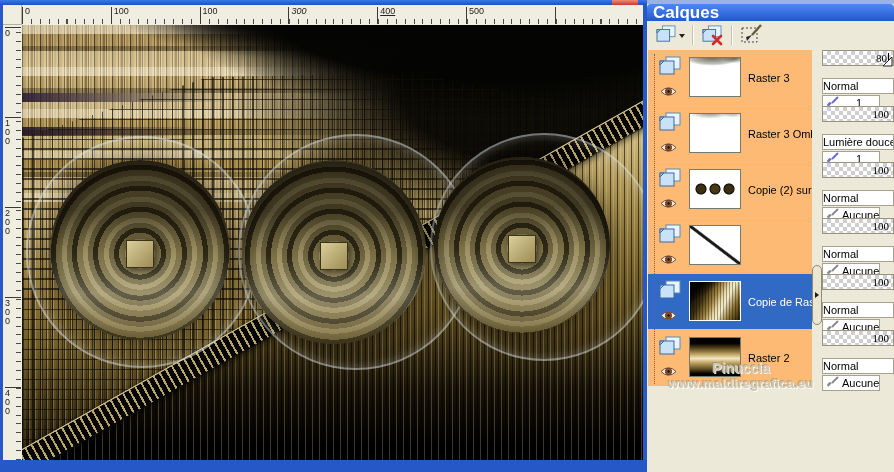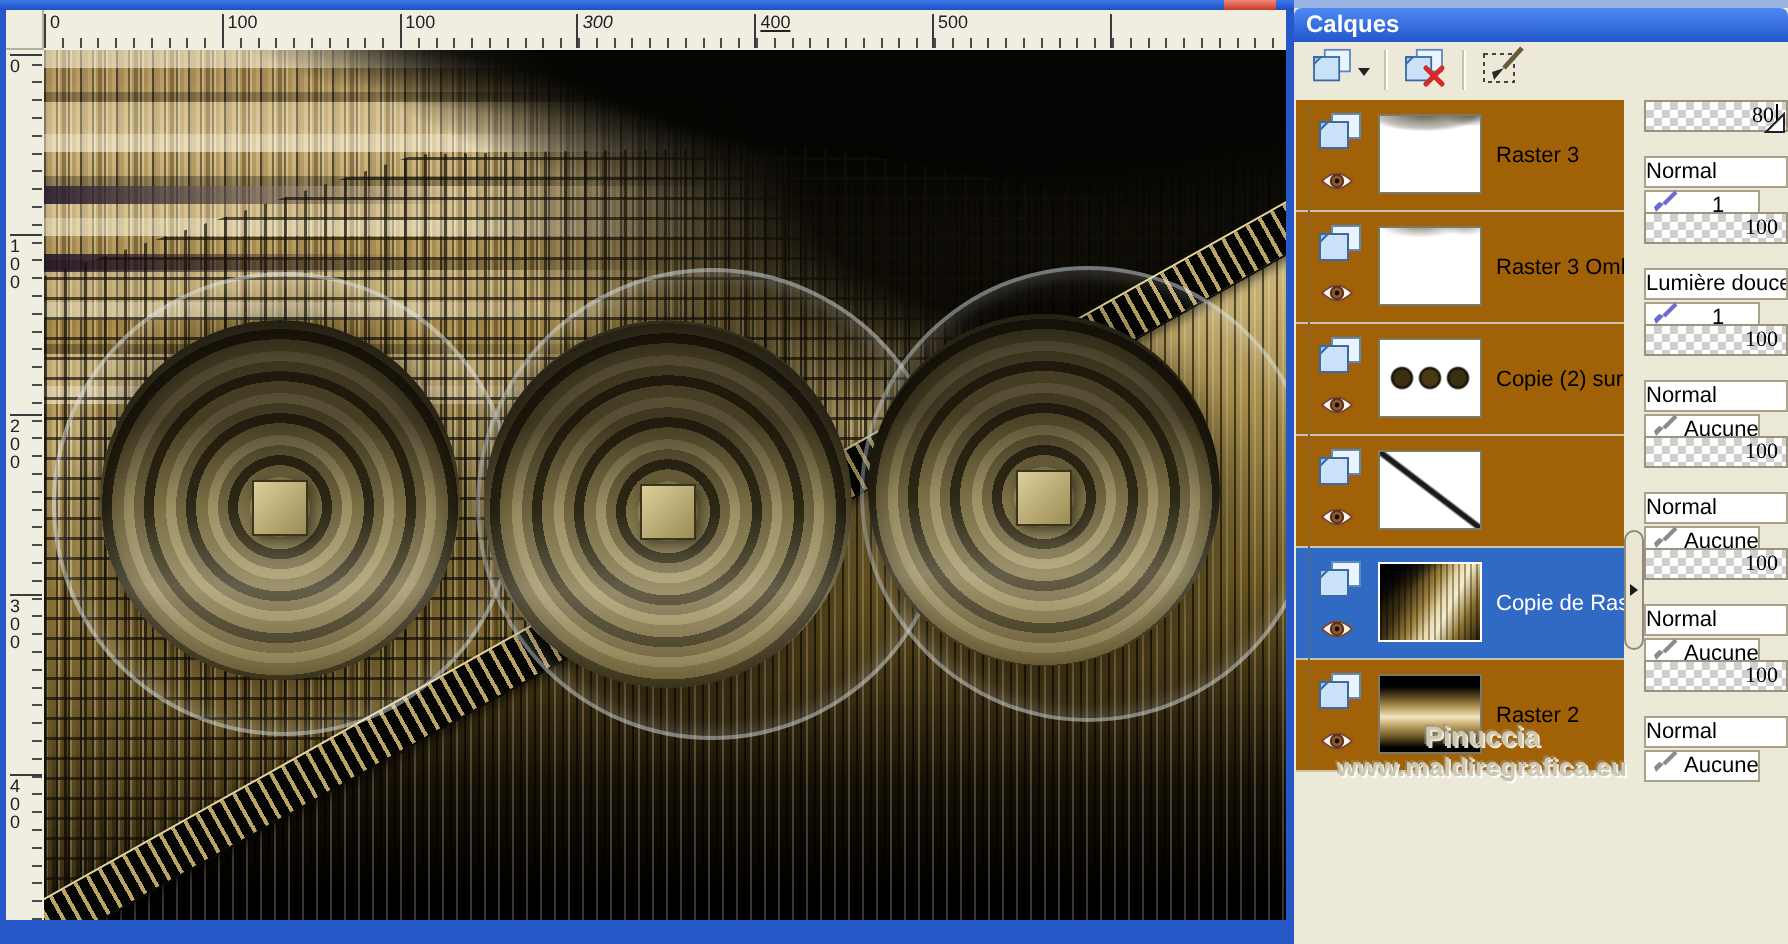--- a/index.html
+++ b/index.html
@@ -69,31 +69,31 @@
      box-shadow:0 0 20px rgba(0,0,0,.45), inset 0 8px 22px rgba(0,0,0,.55);}
   .cone::after{content:"";position:absolute;left:50%;top:52%;width:26px;height:26px;
      transform:translate(-50%,-50%);background:linear-gradient(135deg,#dccf9a,#9c8c55);
      border:1px solid #3c3419;box-shadow:2px 2px 6px rgba(0,0,0,.5);}
 
   
   .palette{position:absolute;left:647px;top:0;width:247px;height:472px;background:#ECE9D8;}
   .pal-top{position:absolute;left:0;top:0;width:247px;height:4px;background:#9AB3E2;}
   .pal-title{position:absolute;left:0;top:4px;width:247px;height:17px;
      background:linear-gradient(180deg,#4D89F2 0%,#2357CD 100%);
-     border-radius:4px 4px 0 0;color:#fff;font-size:12px;font-weight:bold;
+     border-radius:4px 4px 0 0;color:#fff;font-size:17px;font-weight:bold;
      line-height:17px;padding-left:6px;box-sizing:border-box;}
   .pal-toolbar{position:absolute;left:0;top:21px;width:247px;height:29px;background:#ECE9D8;}
   .tool-btn{position:absolute;top:2px;height:25px;display:flex;align-items:center;justify-content:center;}
   .tool-sep{position:absolute;top:4px;width:1px;height:20px;background:#c6c2ae;border-right:1px solid #fff;}
   .dd-arrow{width:0;height:0;border-left:3px solid transparent;border-right:3px solid transparent;
             border-top:4px solid #222;margin-left:3px;}
 
   .layer-list{position:absolute;left:1px;top:50px;width:164px;height:410px;}
   .tree-line{position:absolute;left:7px;top:54px;height:330px;width:0;border-left:1px dotted #6a6a5a;}
-  .lrow{position:relative;height:55px;border-bottom:1px solid #c9c5b2;background:#a16207;}
+  .lrow{position:relative;height:55px;border-bottom:1px solid #c9c5b2;background:#fdba74;}
   .lrow.sel{background:#316AC5;}
   .lrow .grp{position:absolute;left:11px;top:6px;}
   .lrow .eye{position:absolute;left:12px;top:33px;}
   .lrow .thumb{position:absolute;left:41px;top:7px;width:52px;height:40px;box-sizing:border-box;
                border:1px solid #7a7a6a;background:#fff;}
   .lrow.sel .thumb{border:1px solid #fff;}
   .lrow .lname{position:absolute;left:100px;top:0;height:55px;right:0;display:flex;align-items:center;
                font-size:11px;color:#000;white-space:nowrap;overflow:hidden;}
   .lrow.sel .lname{color:#fff;}
   .checker{background-color:#fff;background-image:

